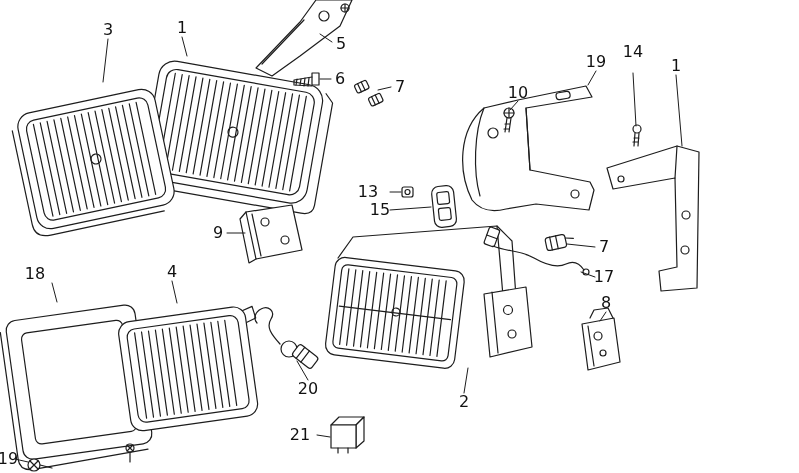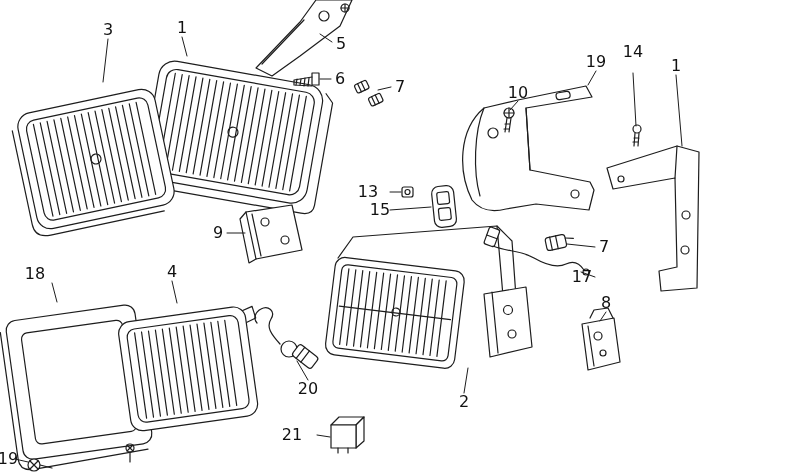--- a/index.html
+++ b/index.html
@@ -237,18 +237,18 @@
   <span class="callout" style="left:400px;top:87px">7</span>
   <span class="callout" style="left:606px;top:303px">8</span>
   <span class="callout" style="left:218px;top:233px">9</span>
   <span class="callout" style="left:596px;top:62px">19</span>
   <span class="callout" style="left:518px;top:93px">10</span>
   <span class="callout" style="left:380px;top:210px">15</span>
   <span class="callout" style="left:368px;top:192px">13</span>
   <span class="callout" style="left:633px;top:52px">14</span>
   <span class="callout" style="left:676px;top:66px">1</span>
   <span class="callout" style="left:604px;top:247px">7</span>
-  <span class="callout" style="left:582px;top:277px">17</span>
+  <span class="callout" style="left:604px;top:277px">17</span>
   <span class="callout" style="left:35px;top:274px">18</span>
   <span class="callout" style="left:8px;top:459px">19</span>
   <span class="callout" style="left:308px;top:389px">20</span>
-  <span class="callout" style="left:292px;top:435px">21</span>
+  <span class="callout" style="left:300px;top:435px">21</span>
 </div>
 
 </body></html>

